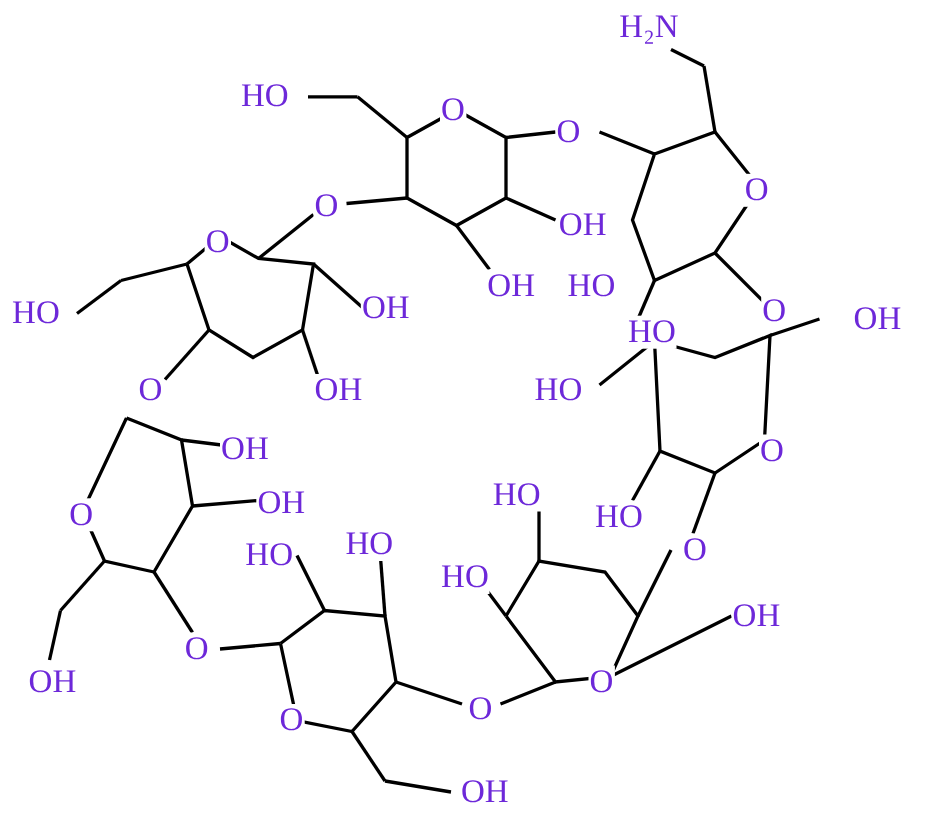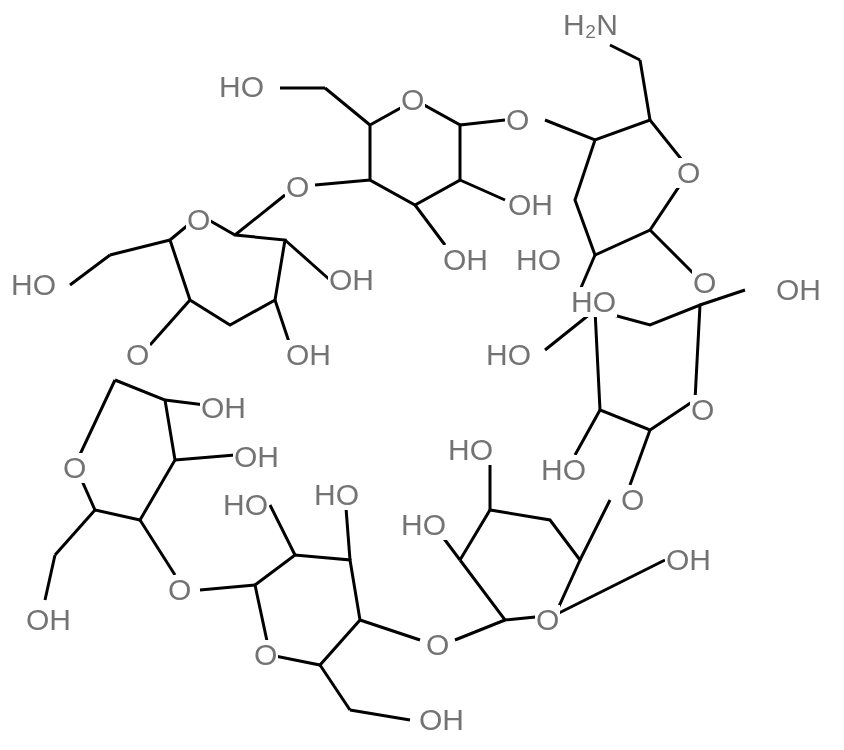--- a/index.html
+++ b/index.html
@@ -1,18 +1,18 @@
 <!DOCTYPE html>
 <html><head>
 <meta charset="utf-8">
 <style>
 html,body{margin:0;padding:0;background:#fff;}
 #wrap{position:relative;width:844px;height:750px;overflow:hidden;}
 svg{position:absolute;left:0;top:0;}
-.lbl{position:absolute;font-family:Liberation Sans, sans-serif;font-size:30px;color:#737373;line-height:30px;white-space:nowrap;background:#fff;padding:0 1px;}
+.lbl{position:absolute;font-family:Liberation Serif, serif;font-size:30px;color:#6d28d9;line-height:30px;white-space:nowrap;background:#fff;padding:0 1px;}
 </style>
 </head>
 <body>
 
 <div id="wrap">
 <svg width="844" height="750" stroke="#000" stroke-width="3" fill="none">
 
  <polyline points="370,125 415,100 460,125 460,180 415,205 370,180 370,125"></polyline>
  <line x1="370" y1="125" x2="325" y2="88"></line>
       <line x1="325" y1="88" x2="280" y2="88"></line>

